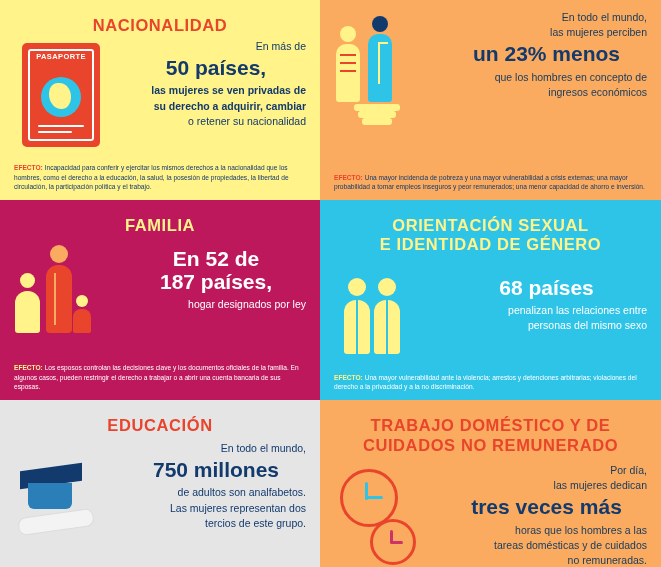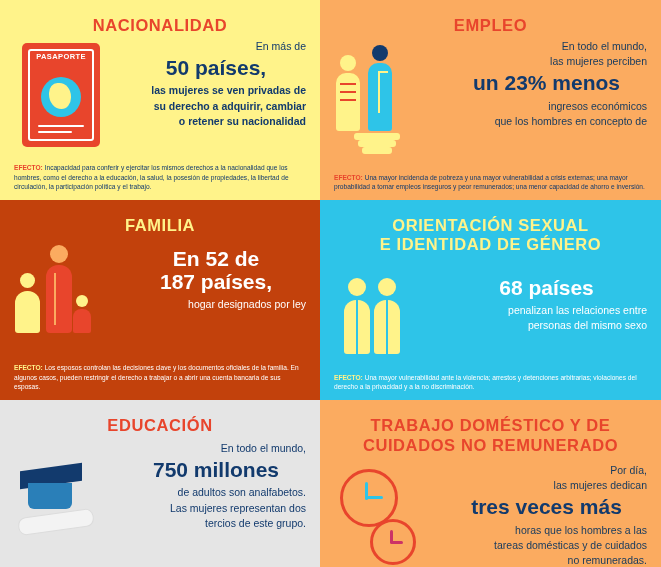--- a/index.html
+++ b/index.html
@@ -17,21 +17,21 @@
     box-sizing:border-box;
   }
   .cell{
     position:relative;
     box-sizing:border-box;
     padding:10px 14px 8px 14px;
     overflow:hidden;
   }
   .c-yellow{background:#fff38a;}
   .c-orange{background:#fbab60;}
-  .c-blue{background:#c2410c;}
+  .c-blue{background:#be185d;}
   .c-blue2{background:#2ec4e8;}
   .c-yellow2{background:#e5e5e5;}
   .c-orange2{background:#fbab60;}
 
   .title{
     text-align:center;
     font-weight:bold;
     font-size:16.5px;
     letter-spacing:.6px;
     margin:6px 0 4px 0;
@@ -149,30 +149,29 @@
           <div class="globe"></div>
           <div class="line l1"></div>
           <div class="line l2"></div>
         </div>
       </div>
       <div class="txt navy">
         <span class="small">En más de</span>
         <div class="big navy">50 países,</div>
         <span class="small" style="font-weight:bold">las mujeres se ven privadas de</span>
         <span class="small" style="font-weight:bold">su derecho a adquirir, cambiar</span>
-        <span class="small" style="font-weight:bold">o retener su nacionalidad</span>
+        <span class="small" style="font-weight:normal">o retener su nacionalidad</span>
       </div>
     </div>
     <div class="effect eff-red">
       <b>EFECTO:</b><span> Incapacidad para conferir y ejercitar los mismos derechos a la nacionalidad que los hombres, como el derecho a la educación, la salud, la posesión de propiedades, la libertad de circulación, la participación política y el trabajo.</span>
     </div>
   </div>
 
   <div class="cell c-orange">
-    <div class="title t-red">EMPLEO</div>
     <div class="body">
       <div class="art">
 
         <div style="position:absolute;left:6px;top:16px;width:16px;height:16px;border-radius:50%;background:#fff38a;"></div>
         <div style="position:absolute;left:2px;top:34px;width:24px;height:58px;background:#fff38a;border-radius:10px 10px 3px 3px;"></div>
         <div style="position:absolute;left:6px;top:44px;width:16px;height:2px;background:#e8452c;"></div>
         <div style="position:absolute;left:6px;top:52px;width:16px;height:2px;background:#e8452c;"></div>
         <div style="position:absolute;left:6px;top:60px;width:16px;height:2px;background:#e8452c;"></div>
 
         <div style="position:absolute;left:38px;top:6px;width:16px;height:16px;border-radius:50%;background:#123a6d;"></div>
@@ -180,22 +179,22 @@
         <div style="position:absolute;left:44px;top:32px;width:8px;height:40px;border-left:2px solid #fff38a;border-top:2px solid #fff38a;"></div>
 
         <div class="coin" style="left:20px;top:94px;width:46px;height:7px;background:#fff38a;"></div>
         <div class="coin" style="left:24px;top:101px;width:38px;height:7px;background:#fff38a;"></div>
         <div class="coin" style="left:28px;top:108px;width:30px;height:7px;background:#fff38a;"></div>
       </div>
       <div class="txt dark">
         <span class="small">En todo el mundo,</span>
         <span class="small">las mujeres perciben</span>
         <div class="big" style="color:#123a6d">un 23% menos</div>
+        <span class="small">que los hombres en concepto de</span>
         <span class="small">ingresos económicos</span>
-        <span class="small">que los hombres en concepto de</span>
       </div>
     </div>
     <div class="effect eff-red">
       <b>EFECTO:</b><span> Una mayor incidencia de pobreza y una mayor vulnerabilidad a crisis externas; una mayor probabilidad a tomar empleos inseguros y peor remunerados; una menor capacidad de ahorro e inversión.</span>
     </div>
   </div>
 
   <div class="cell c-blue">
     <div class="title" style="color:#fff38a">FAMILIA</div>
     <div class="body">

